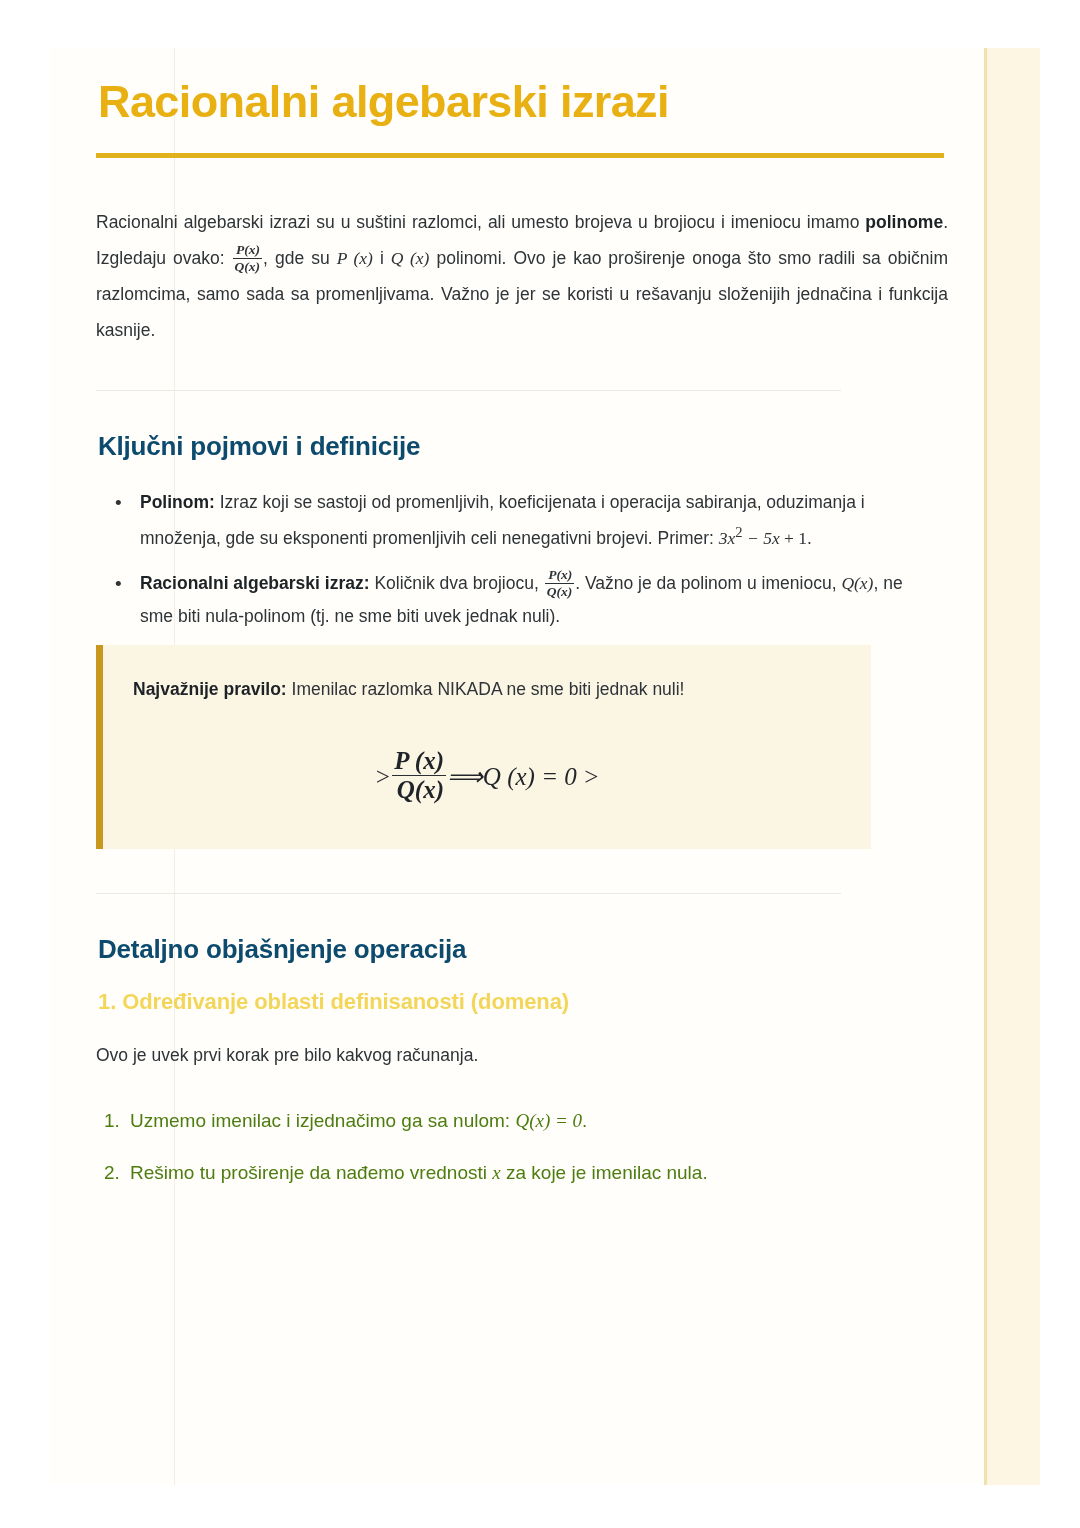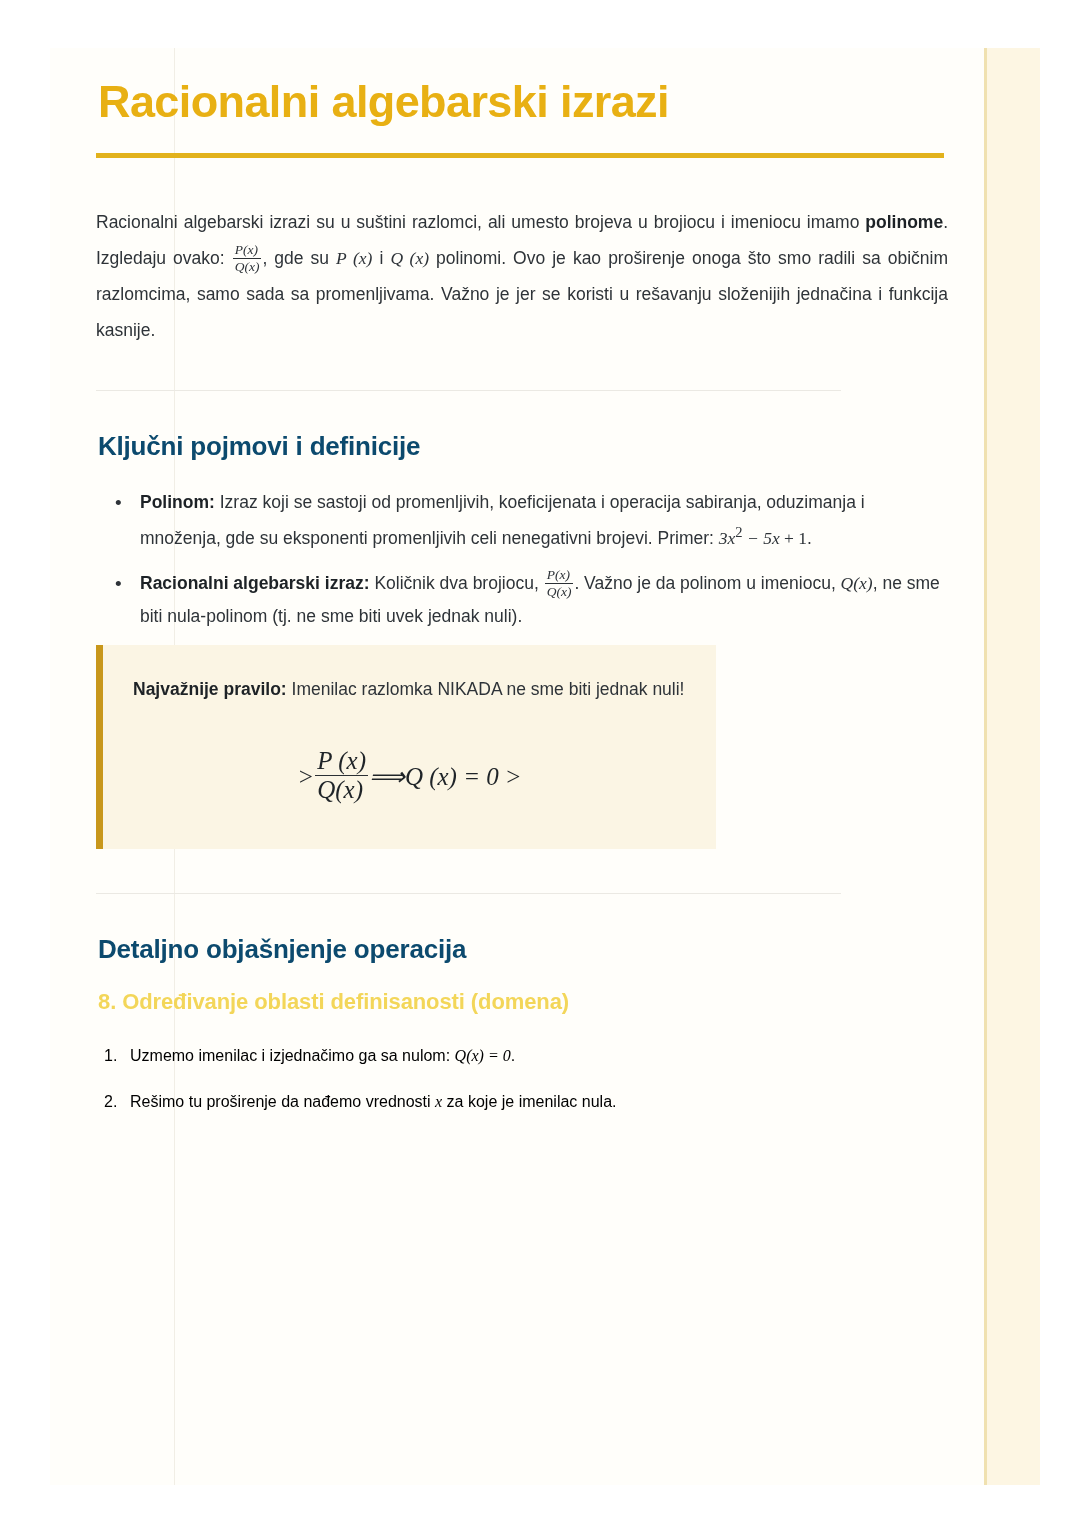--- a/index.html
+++ b/index.html
@@ -117,38 +117,38 @@
 
   
   ol.steps {
     list-style: none;
     margin: 0; padding: 0;
     counter-reset: stp;
   }
   ol.steps > li {
     position: relative;
     padding-left: 34px;
-    font-size: 16px;
+    font-size: 19px;
     line-height: 1.9;
-    color: #000000;
+    color: #4d7c0f;
     margin-bottom: 16px;
     counter-increment: stp;
   }
   ol.steps > li::before {
     content: counter(stp) ".";
     position: absolute;
     left: 8px; top: 0;
   }
 
   
   .callout {
     background: #fbf5e4;
     border-left: 7px solid #c8971b;
     padding: 30px 30px 44px 30px;
-    width: 620px;
+    width: 775px;
   }
   .callout-text {
     font-size: 17.5px;
     line-height: 1.6;
     color: #2e3338;
     margin: 0;
   }
   .callout-formula {
     text-align: center;
     margin-top: 44px;
@@ -158,25 +158,26 @@
   
   .math {
     font-family: "Liberation Serif", serif;
     font-style: italic;
     white-space: nowrap;
   }
   .math .up { font-style: normal; }
   .frac {
     display: inline-block;
     vertical-align: -0.52em;
-    text-align: left;
+    text-align: right;
     font-family: "Liberation Serif", serif;
     font-style: italic;
     line-height: 1.14;
     margin: 0 1px;
+    font-weight: bold;
   }
   .frac > .num { display: block; padding: 0 2px; }
   .frac > .den {
     display: block;
     border-top: 1px solid #2b3034;
     padding: 0 2px;
   }
   .frac.small { font-size: 13.5px; }
   .frac.big { font-size: 25px; vertical-align: -0.55em; }
   .bigmath { font-size: 25px; }
@@ -214,22 +215,23 @@
 
       <div class="callout-formula">
         <span class="math bigmath">&gt;</span><span class="frac big"><span class="num">P (x)</span><span class="den">Q(x)</span></span><span class="bigmath op math">⟹</span><span class="math bigmath">Q (x) = 0</span><span class="math bigmath" style="padding-left:6px">&gt;</span>
       </div>
     </div>
 
     <div class="divider" style="margin-top:44px;margin-bottom:40px;"></div>
 
     <h2 class="section-head deep">Detaljno objašnjenje operacija</h2>
 
-    <h3 class="sub-head">8. Određivanje oblasti definisanosti (domena)</h3>
-
+    <h3 class="sub-head">1. Određivanje oblasti definisanosti (domena)</h3>
+
+    <p class="body plain" style="line-height:1.6;margin-bottom:34px;">Ovo je uvek prvi korak pre bilo kakvog računanja.</p>
 
     <ol class="steps">
       <li><span>Uzmemo imenilac i izjednačimo ga sa nulom: </span><span class="math">Q(x) = 0</span><span>.</span></li>
       <li><span>Rešimo tu proširenje da nađemo vrednosti </span><span class="math">x</span><span> za koje je imenilac nula.</span></li>
     </ol>
 
   </div>
 
 </div>
 

